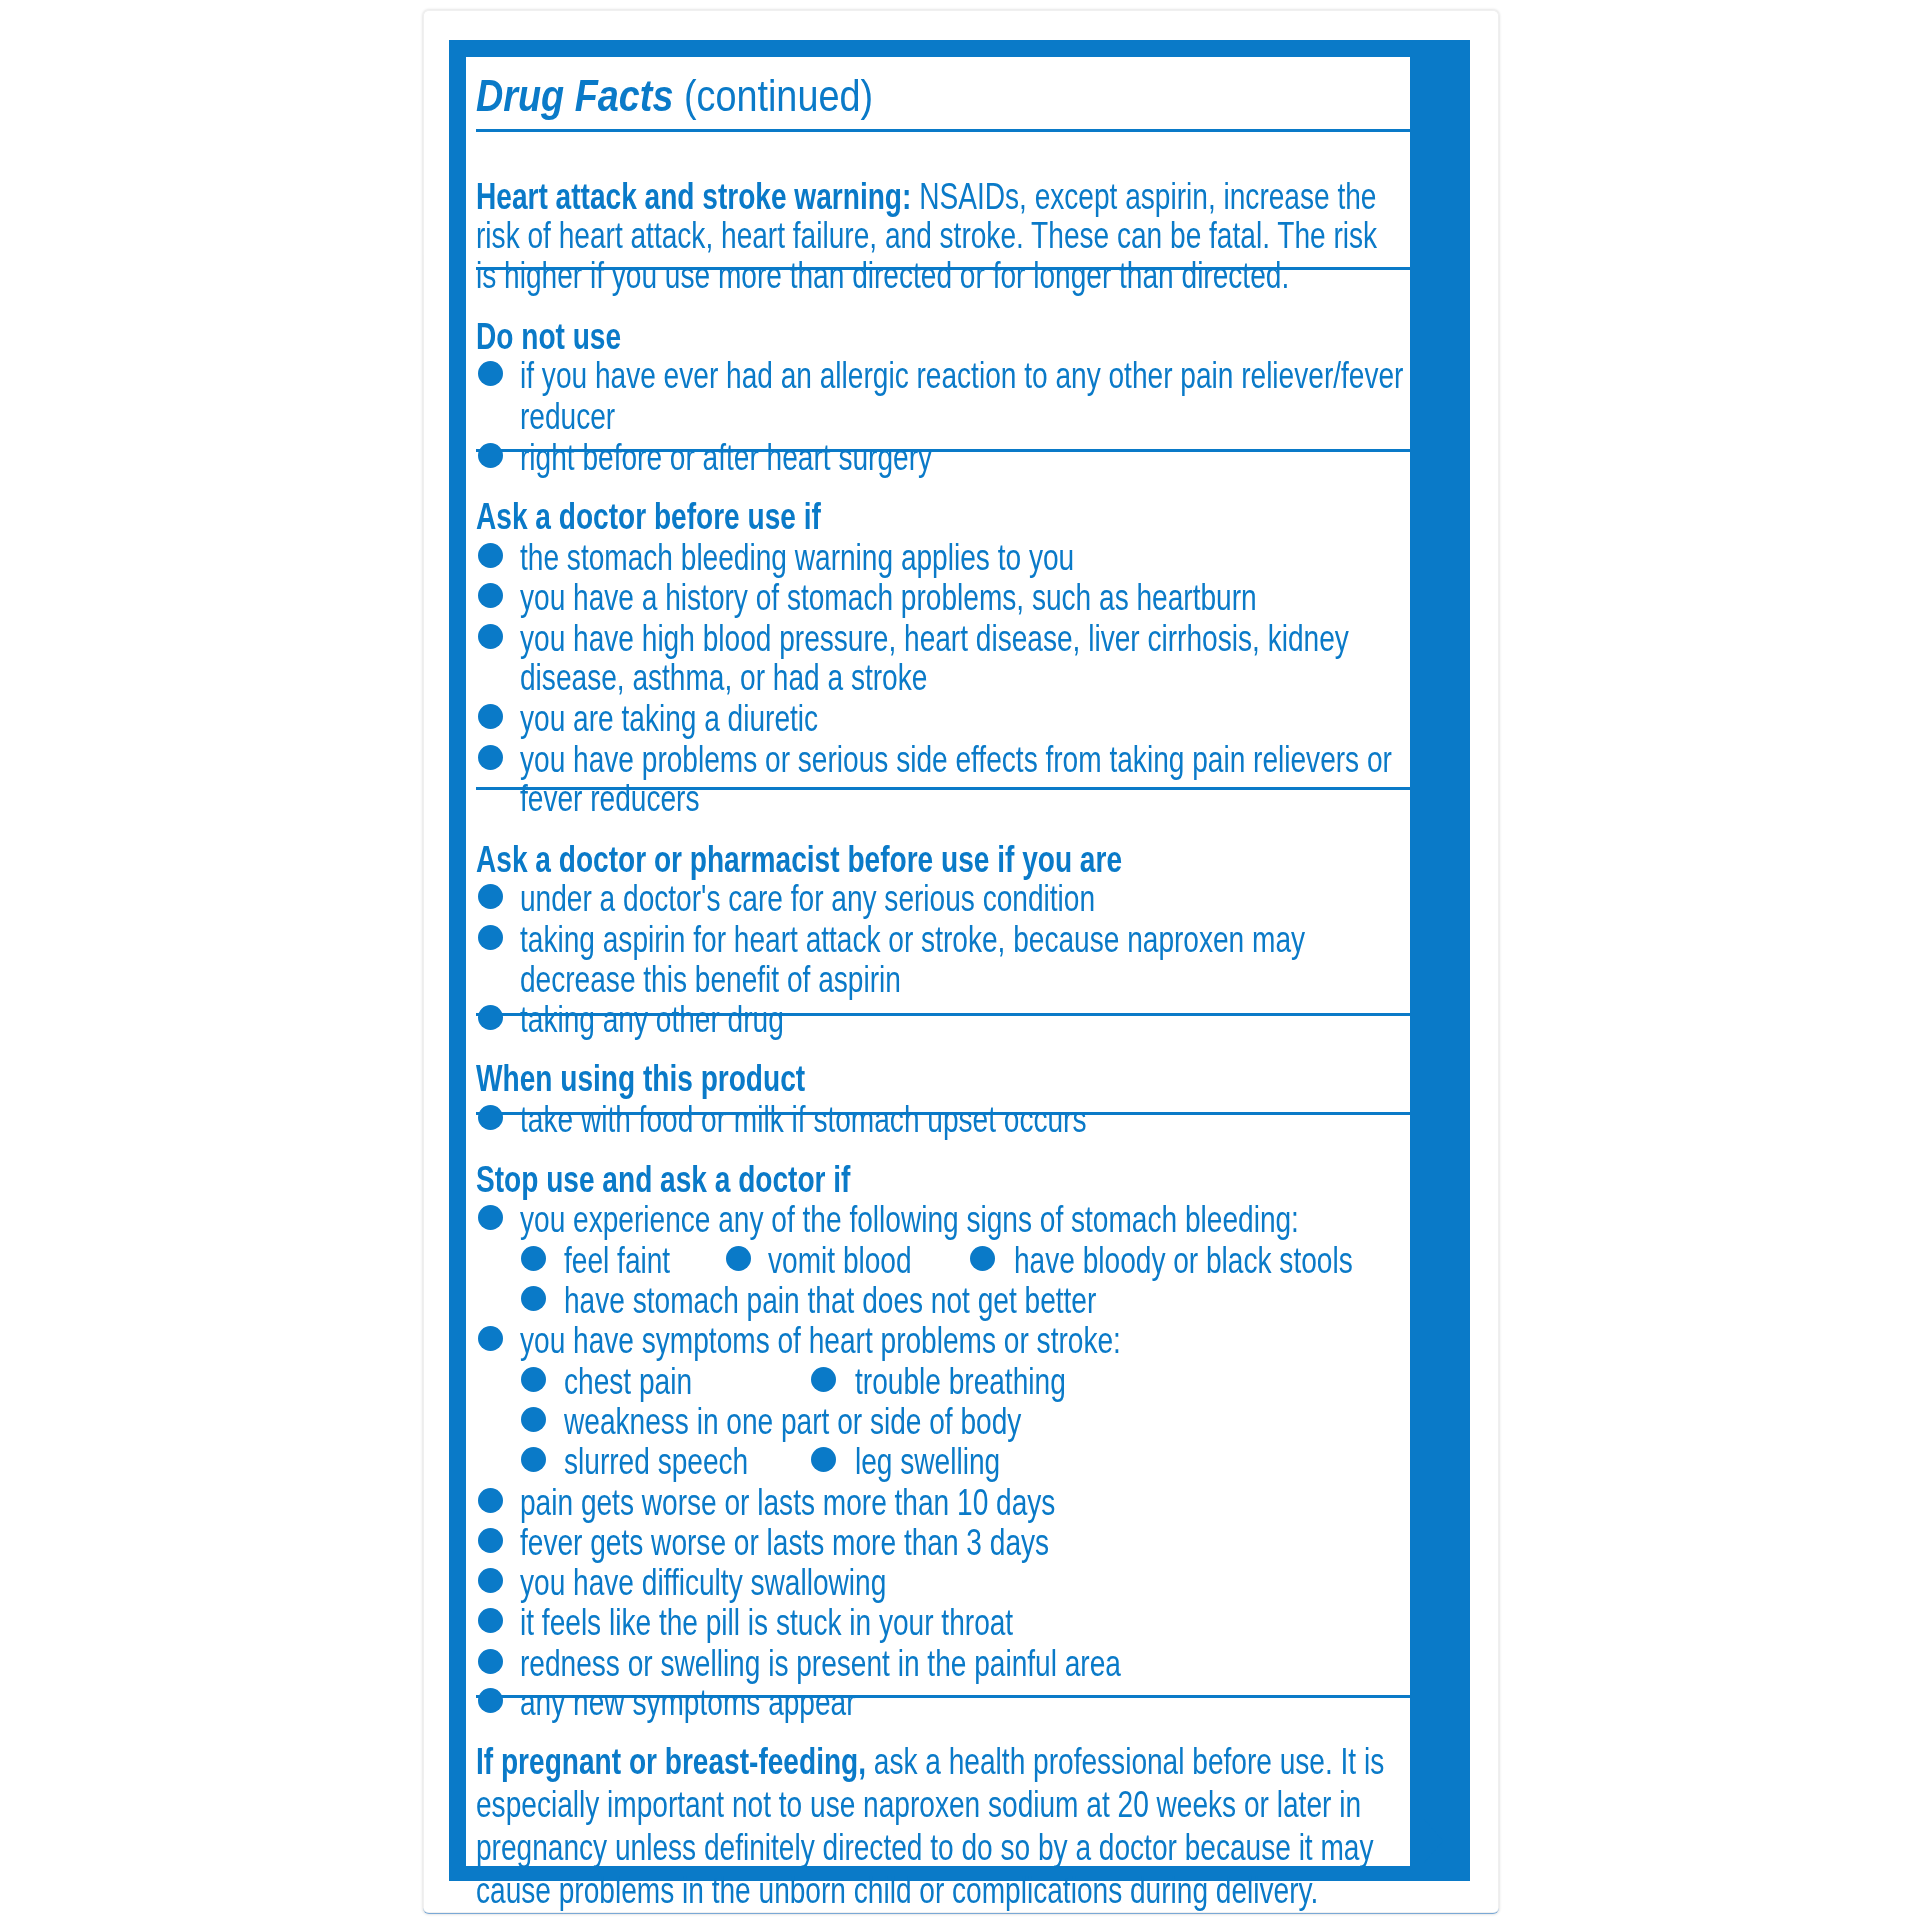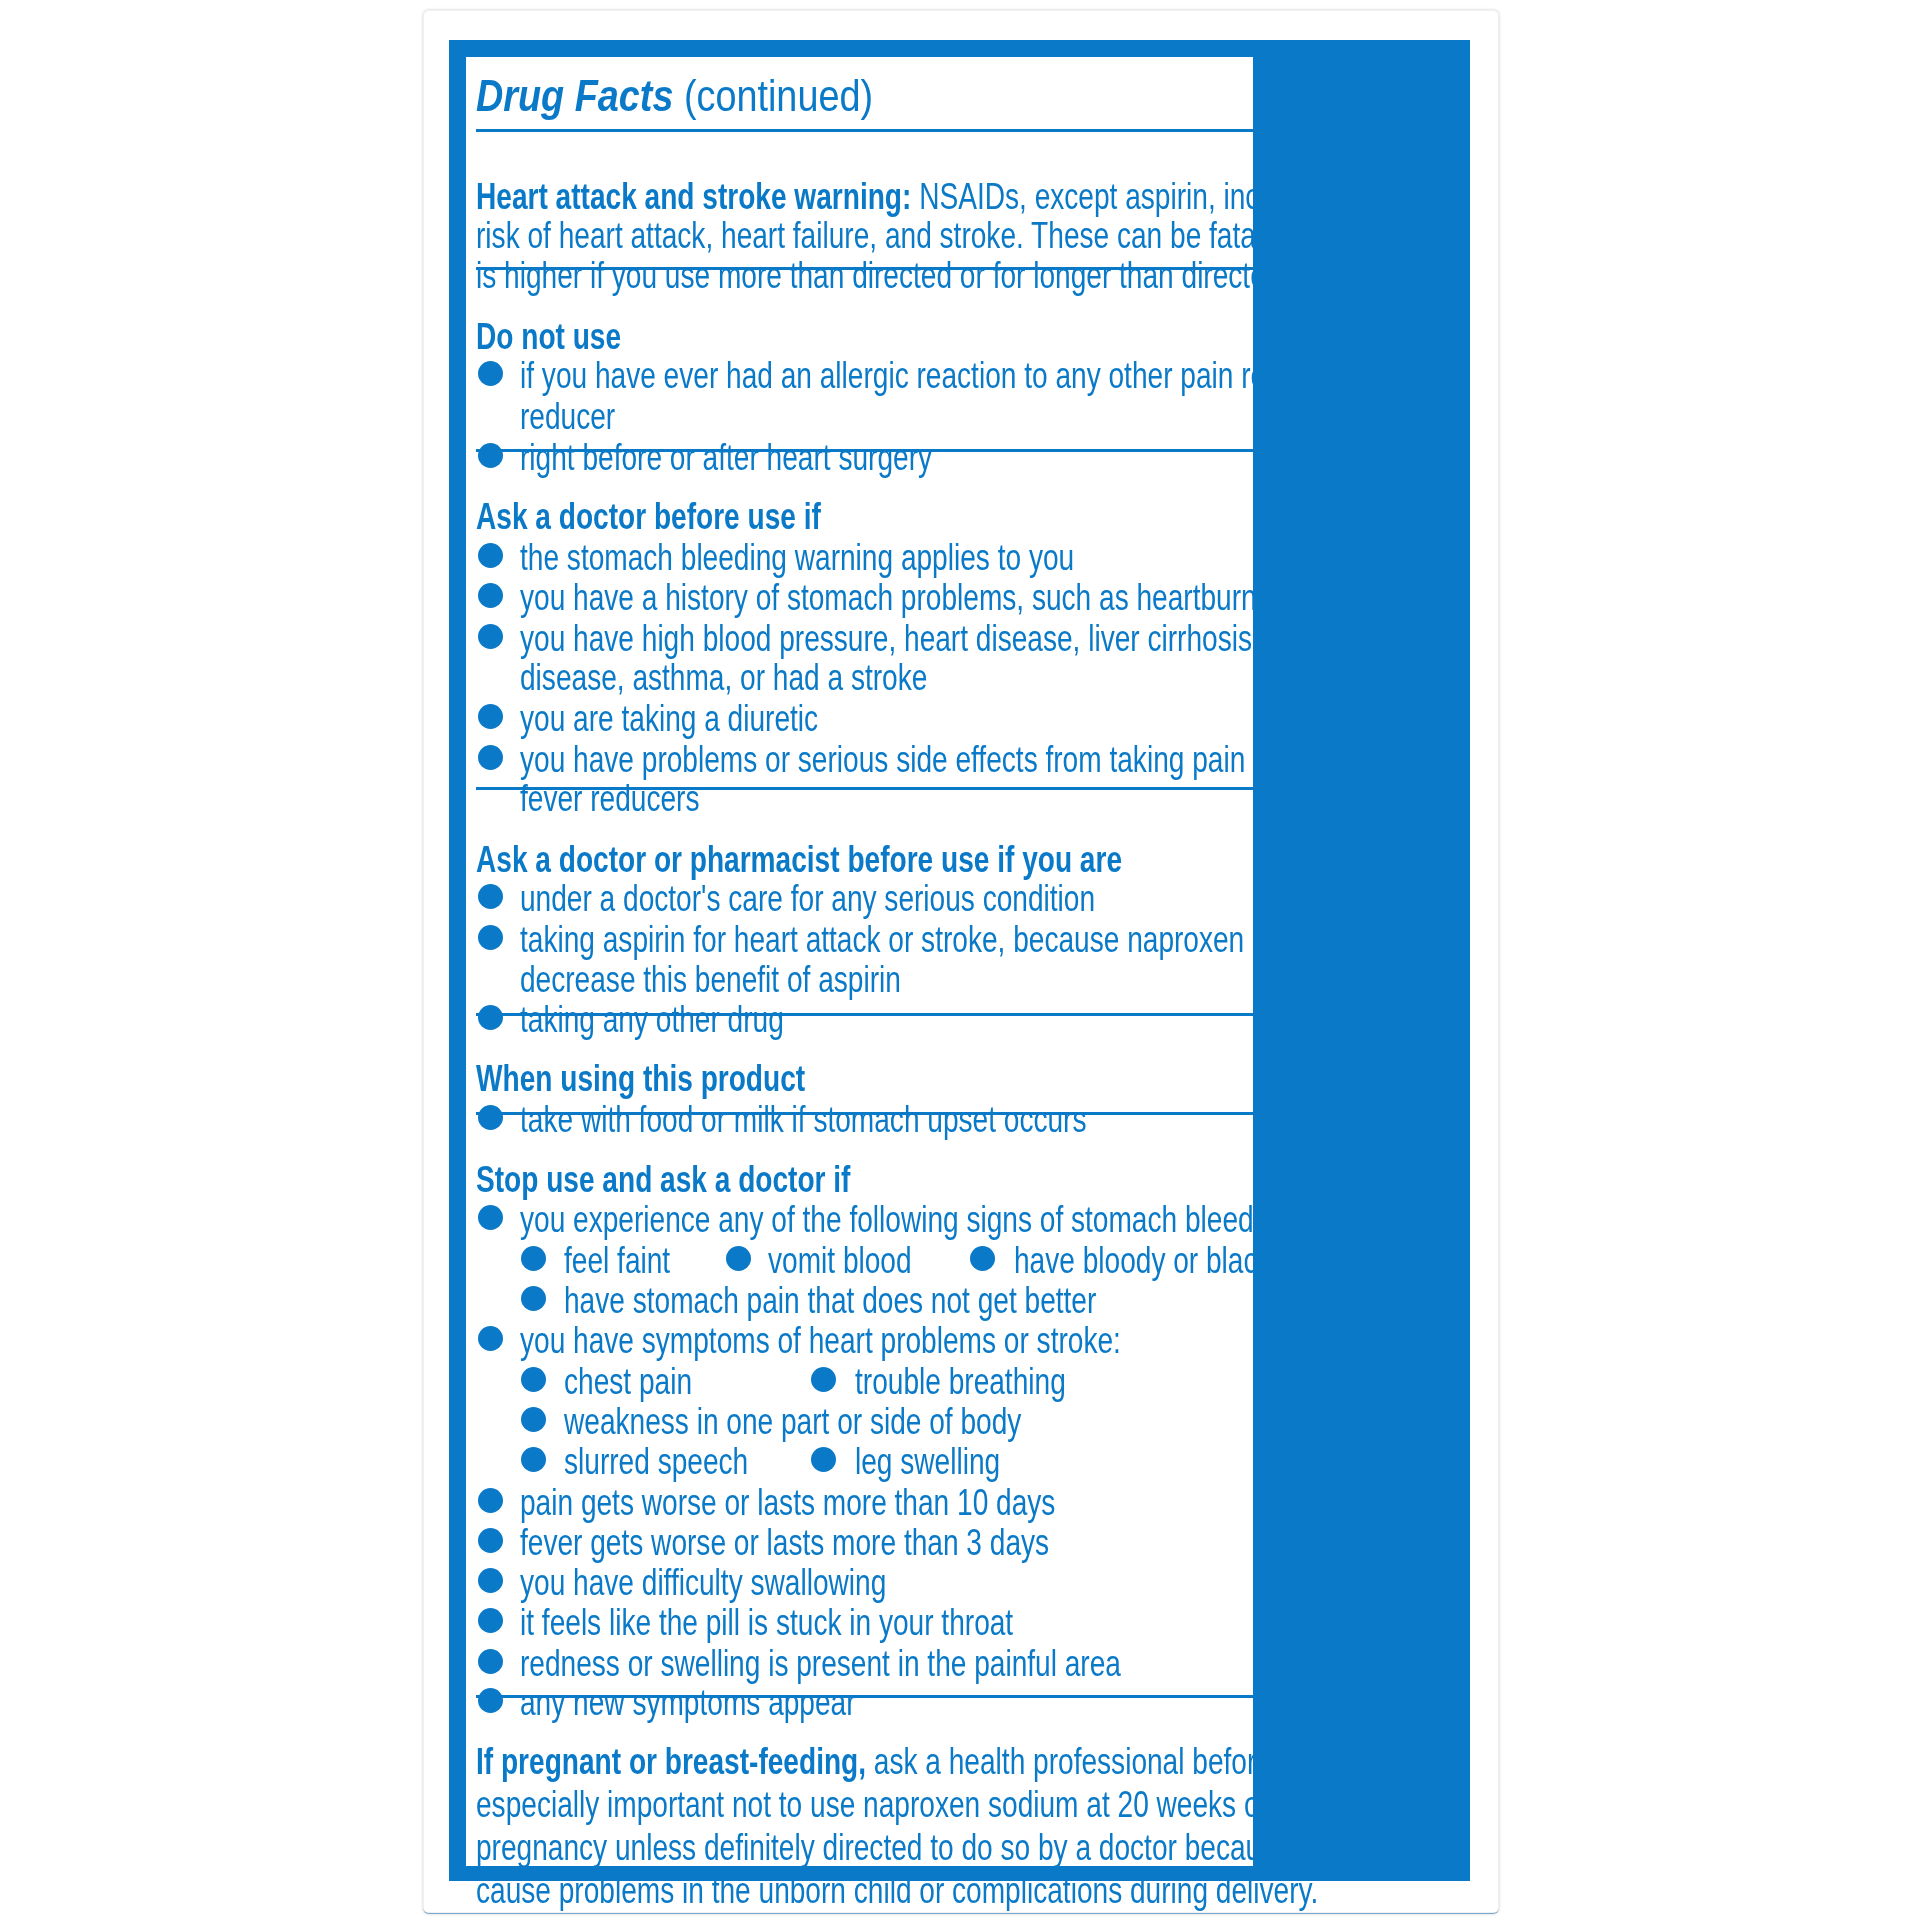--- a/index.html
+++ b/index.html
@@ -11,21 +11,21 @@
     position:absolute; left:423px; top:9.8px; width:1076px; height:1903px;
     background:#ffffff; border-radius:6px;
     box-shadow:0 0 2.3px 0.8px rgba(0,0,0,0.10), inset 0 0 0 0.8px #ececec;
     border-bottom:1.5px solid #7aa9d6;
   }
   .panel {
     position:absolute; left:449px; top:40px; width:1021px; height:1841px;
     background:#0a7ac8;
   }
   .panel-inner {
-    position:absolute; left:16.5px; top:16.5px; width:787px; height:1809px;
+    position:absolute; left:16.5px; top:16.5px; width:944px; height:1809px;
     background:#ffffff;
   }
   .rule {
     position:absolute; left:10.5px; width:969px; height:3px; background:#0a7ac8;
   }
   .line {
     position:absolute; height:41px; line-height:41px; white-space:nowrap;
     font-size:36px; color:#0a7ac8; transform-origin:0 50%; transform:scaleX(0.78);
   }
   .b { font-weight:bold; }

